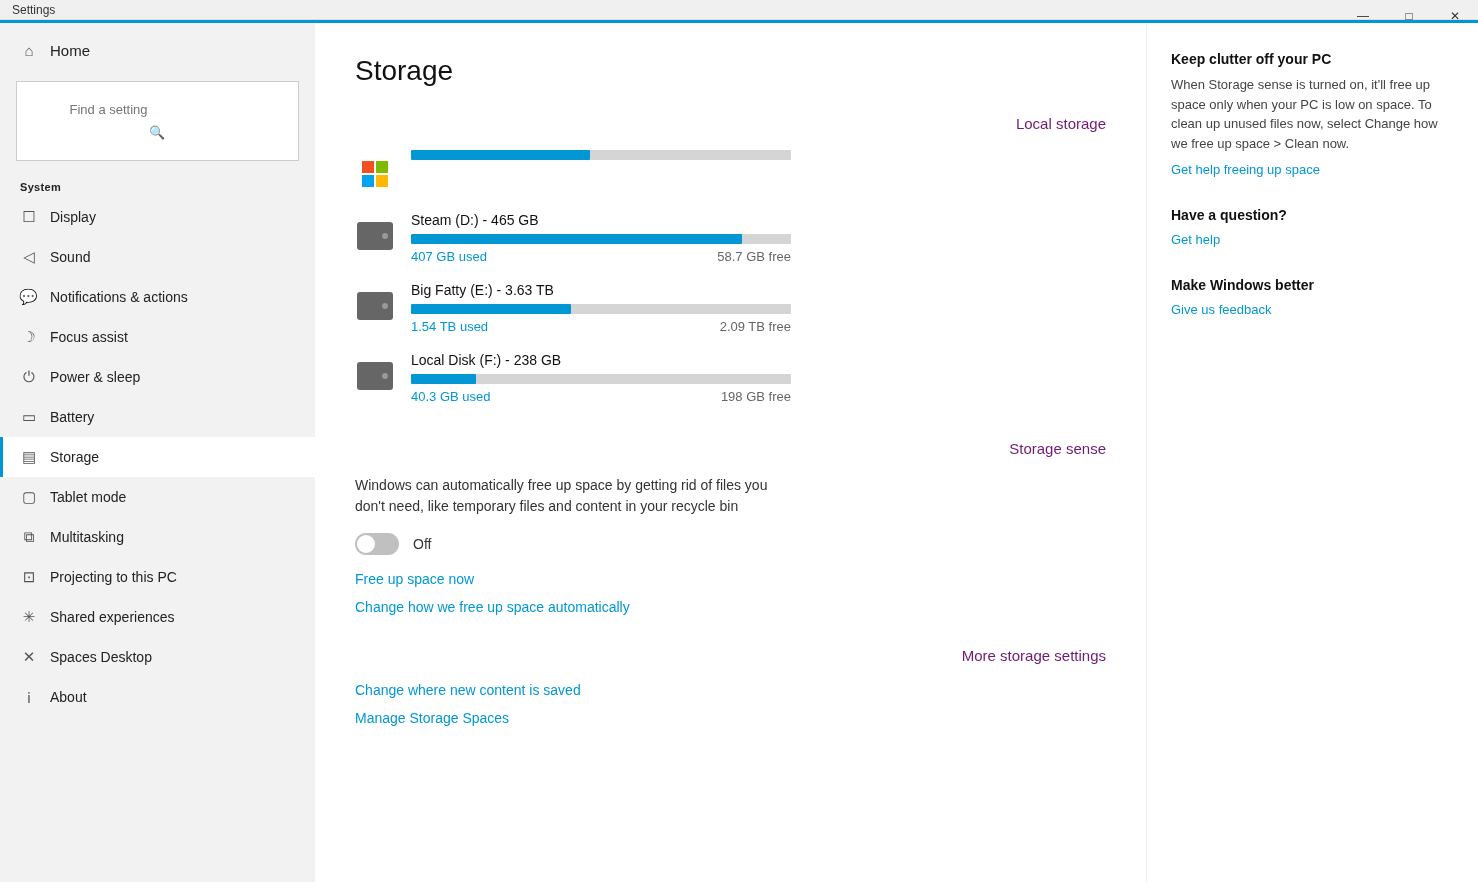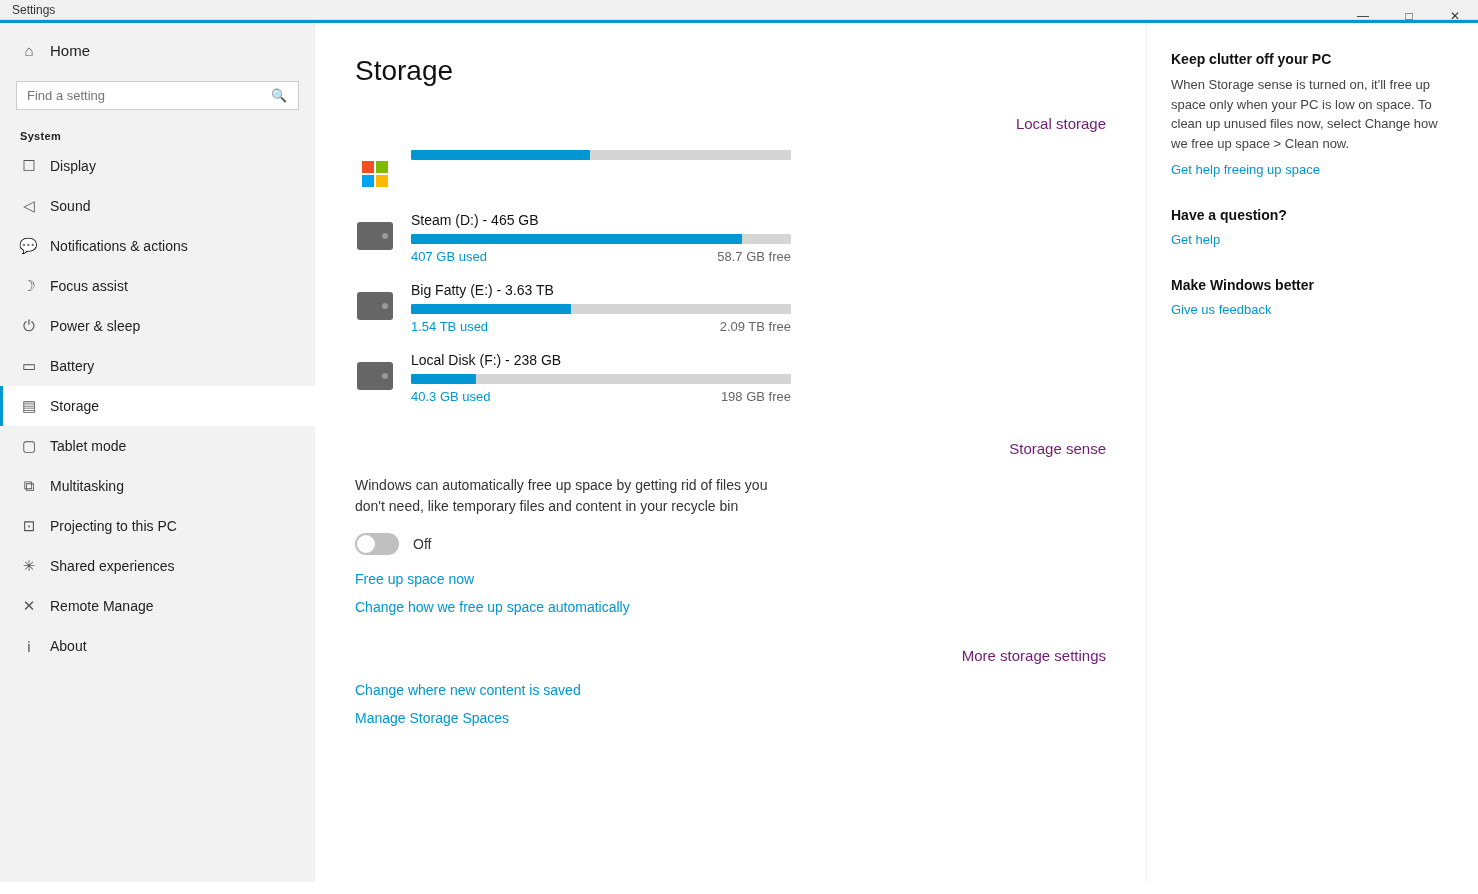--- a/index.html
+++ b/index.html
@@ -69,22 +69,23 @@
       padding: 18px 20px;
       font-size: 15px;
       cursor: pointer;
     }
     .sidebar-search {
       margin: 4px 16px 14px 16px;
       display: flex;
       align-items: center;
       background: #fff;
       border: 1px solid #ccc;
-      padding: 6px 10px;
+      padding: 20px 10px;
       gap: 8px;
+      flex-direction: column;
     }
     .sidebar-search input {
       border: none;
       outline: none;
       background: transparent;
       flex: 1;
       font-size: 13px;
       color: #666;
     }
     .sidebar-section-label {
@@ -334,21 +335,21 @@
     <div class="sidebar-item">
       <span class="sidebar-icon">⊡</span>
       <span>Projecting to this PC</span>
     </div>
     <div class="sidebar-item">
       <span class="sidebar-icon">✳</span>
       <span>Shared experiences</span>
     </div>
     <div class="sidebar-item">
       <span class="sidebar-icon">✕</span>
-      <span>Remote Manage</span>
+      <span>Spaces Desktop</span>
     </div>
     <div class="sidebar-item">
       <span class="sidebar-icon">ℹ</span>
       <span>About</span>
     </div>
   </div>
 
   <div class="content">
     <div class="page-title">Storage</div>
 

